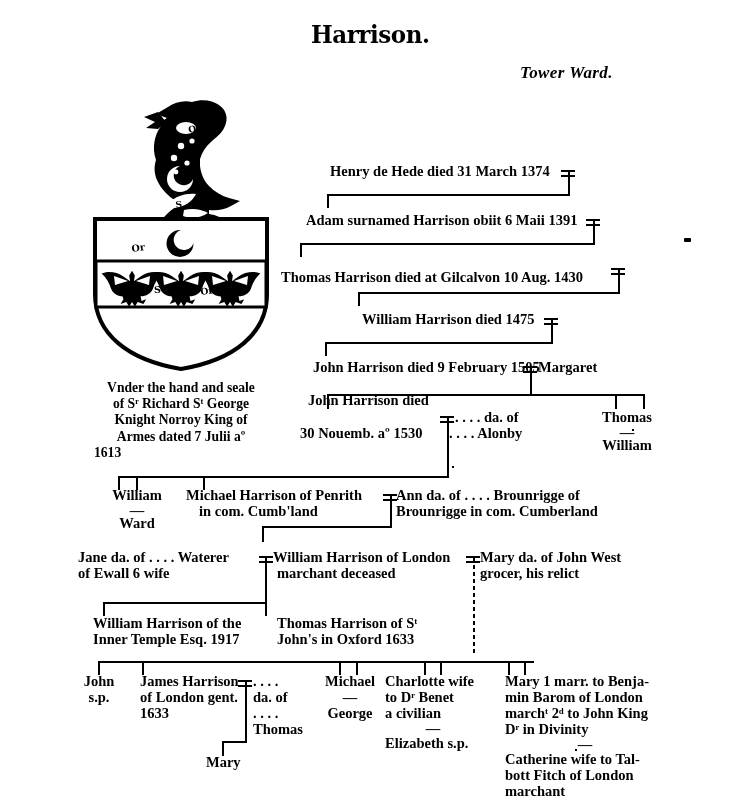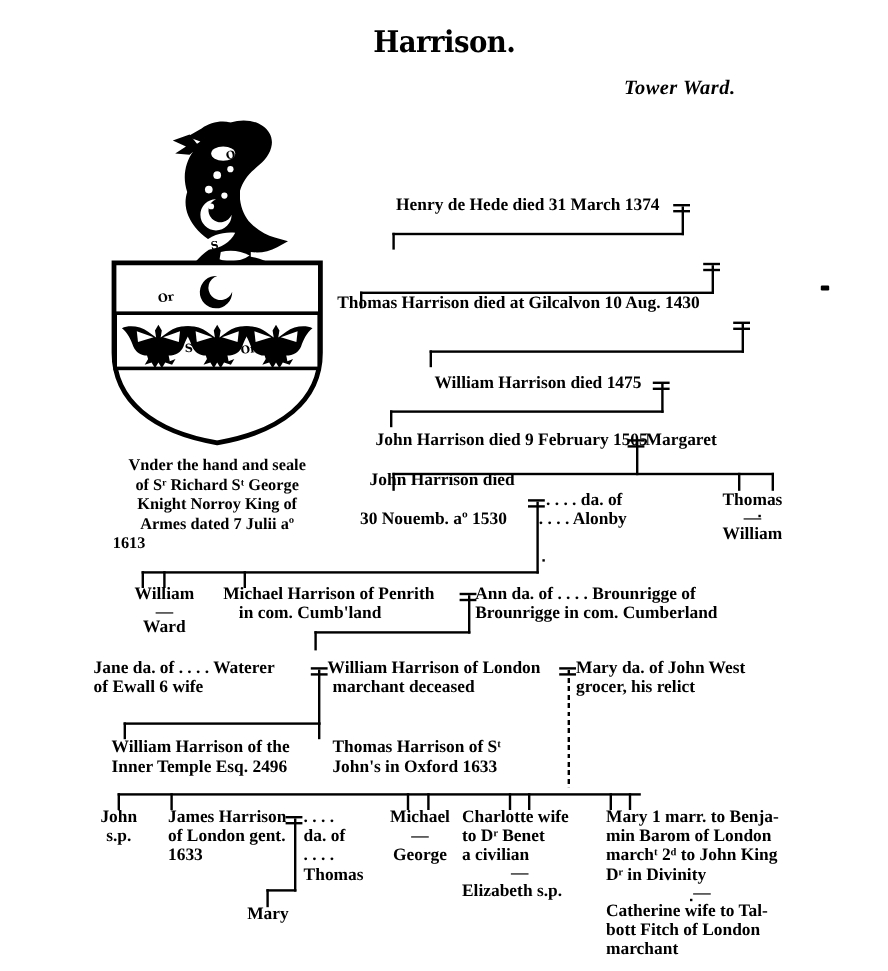--- a/index.html
+++ b/index.html
@@ -141,29 +141,30 @@
 
   <div class="t" style="left:330px; top:163px;">Henry de Hede died 31 March 1374</div>
   <div class="eq" style="left:561px; top:170px;">
       <i></i>
       <i></i>
     </div>
   <div class="v" style="left:568px; top:172px; height:24px;"></div>
   <div class="h" style="left:327px; top:194px; width:243px;"></div>
   <div class="v" style="left:327px; top:194px; height:14px;"></div>
 
+  <div class="t" style="left:306px; top:212px;">Adam surnamed Harrison obiit 6 Maii 1391</div>
   <div class="eq" style="left:586px; top:219px;">
       <i></i>
       <i></i>
     </div>
   <div class="v" style="left:593px; top:221px; height:24px;"></div>
   <div class="h" style="left:300px; top:243px; width:295px;"></div>
   <div class="v" style="left:300px; top:243px; height:14px;"></div>
 
-  <div class="t" style="left:281px; top:245px;">Thomas Harrison died at Gilcalvon 10 Aug. 1430</div>
+  <div class="t" style="left:281px; top:269px;">Thomas Harrison died at Gilcalvon 10 Aug. 1430</div>
   <div class="eq" style="left:611px; top:268px;">
       <i></i>
       <i></i>
     </div>
   <div class="v" style="left:618px; top:270px; height:24px;"></div>
   <div class="h" style="left:358px; top:292px; width:262px;"></div>
   <div class="v" style="left:358px; top:292px; height:14px;"></div>
 
   <div class="t" style="left:362px; top:311px;">William Harrison died 1475</div>
   <div class="eq" style="left:544px; top:318px;">
@@ -238,21 +239,21 @@
   <div class="t" style="left:480px; top:565px;">grocer, his relict</div>
 
   <div class="v" style="left:265px; top:558px; height:46px;"></div>
   <div class="h" style="left:103px; top:602px; width:164px;"></div>
   <div class="v" style="left:103px; top:602px; height:14px;"></div>
   <div class="v" style="left:265px; top:602px; height:14px;"></div>
 
   <div class="dash" style="left:473px; top:558px; height:98px;"></div>
 
   <div class="t" style="left:93px; top:615px;">William Harrison of the</div>
-  <div class="t" style="left:93px; top:631px;">Inner Temple Esq. 2496</div>
+  <div class="t" style="left:93px; top:631px;">Inner Temple Esq. 1917</div>
   <div class="t" style="left:277px; top:615px;">Thomas Harrison of Sᵗ</div>
   <div class="t" style="left:277px; top:631px;">John's in Oxford 1633</div>
 
   <div class="h" style="left:98px; top:661px; width:436px;"></div>
   <div class="v" style="left:98px; top:661px; height:14px;"></div>
   <div class="v" style="left:142px; top:661px; height:14px;"></div>
   <div class="v" style="left:339px; top:661px; height:14px;"></div>
   <div class="v" style="left:356px; top:661px; height:14px;"></div>
   <div class="v" style="left:424px; top:661px; height:14px;"></div>
   <div class="v" style="left:440px; top:661px; height:14px;"></div>

